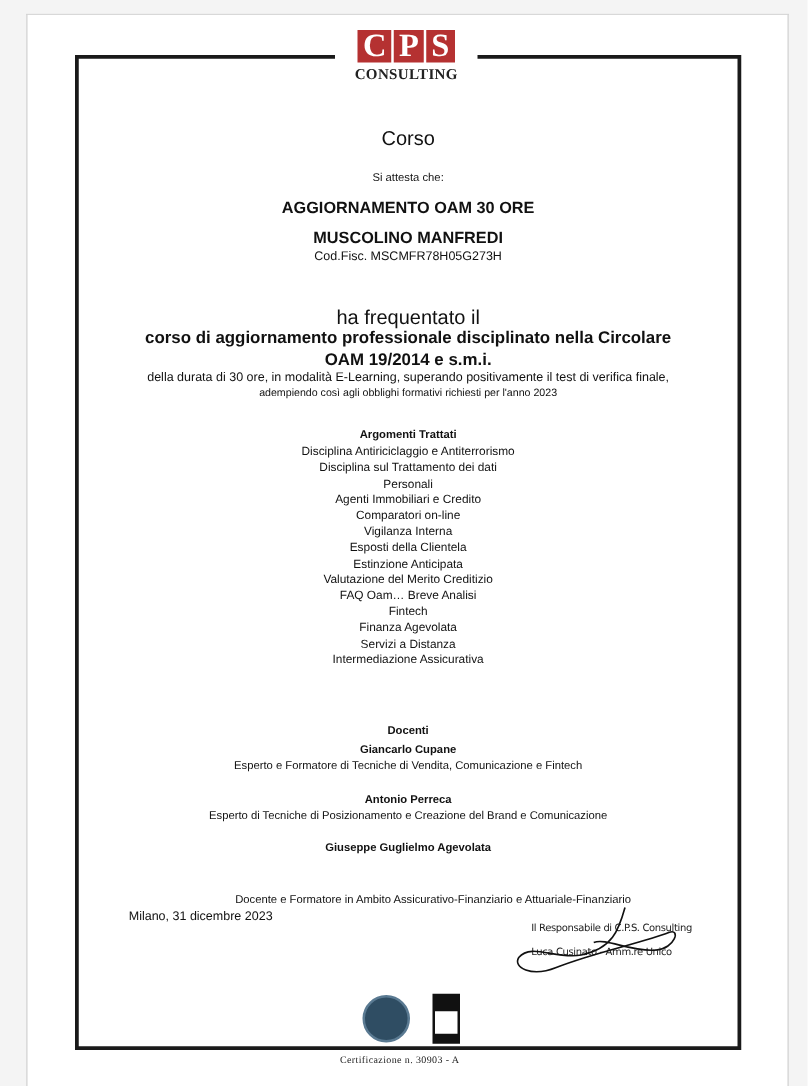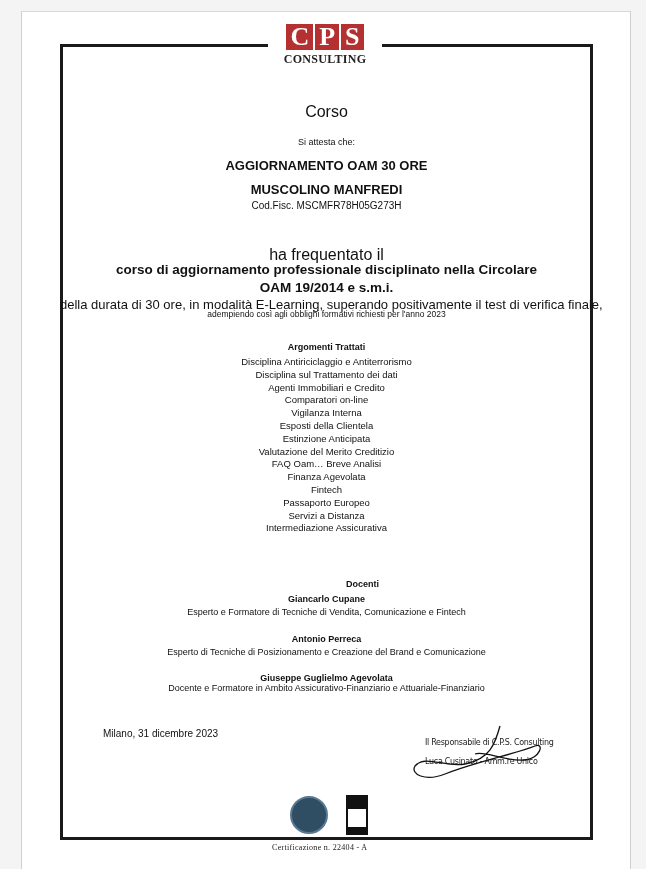--- a/index.html
+++ b/index.html
@@ -46,58 +46,58 @@
 <div class="c s11" style="top:103px;">Corso</div>
 <div class="c b" style="top:118px;font-size:13px;margin-top:40px;">AGGIORNAMENTO OAM 30 ORE</div>
 <div class="c s9" style="top:137px;">Si attesta che:</div>
 
 <div class="c b" style="top:182px;font-size:13px;">MUSCOLINO MANFREDI</div>
 <div class="c s10" style="top:200px;">Cod.Fisc. MSCMFR78H05G273H</div>
 
 <div class="c s11" style="top:246px;">ha frequentato il</div>
 <div class="c b" style="top:262px;font-size:13.5px;">corso di aggiornamento professionale disciplinato nella Circolare</div>
 <div class="c b" style="top:280px;font-size:13.5px;text-align:center;">OAM 19/2014 e s.m.i.</div>
-<div class="c s9" style="top:297px;font-size:13px;">della durata di 30 ore, in modalità E-Learning, superando positivamente il test di verifica finale,</div>
+<div class="c s9" style="top:297px;font-size:10px;">della durata di 30 ore, in modalità E-Learning, superando positivamente il test di verifica finale,</div>
 <div class="c s9" style="top:309px;font-size:8.5px;">adempiendo così agli obblighi formativi richiesti per l'anno 2023</div>
 
 <div class="c s9 b" style="top:342px;">Argomenti Trattati</div>
 <div class="c list" style="top:356px;">
   <div>Disciplina Antiriciclaggio e Antiterrorismo</div>
   <div>Disciplina sul Trattamento dei dati</div>
+  <div>Personali</div>
   <div>Agenti Immobiliari e Credito</div>
   <div>Comparatori on-line</div>
   <div>Vigilanza Interna</div>
   <div>Esposti della Clientela</div>
   <div>Estinzione Anticipata</div>
   <div>Valutazione del Merito Creditizio</div>
   <div>FAQ Oam… Breve Analisi</div>
+  <div>Fintech</div>
   <div>Finanza Agevolata</div>
-  <div>Fintech</div>
-  <div>Passaporto Europeo</div>
   <div>Servizi a Distanza</div>
   <div>Intermediazione Assicurativa</div>
 </div>
 
-<div class="c s9 b" style="top:579px;padding-left:36px;">Docenti</div>
+<div class="c s9 b" style="top:579px;">Docenti</div>
 <div class="c s9 b" style="top:594px;">Giancarlo Cupane</div>
 <div class="c s9" style="top:607px;">Esperto e Formatore di Tecniche di Vendita, Comunicazione e Fintech</div>
 <div class="c s9 b" style="top:634px;">Antonio Perreca</div>
 <div class="c s9" style="top:647px;">Esperto di Tecniche di Posizionamento e Creazione del Brand e Comunicazione</div>
 <div class="c s9 b" style="top:673px;">Giuseppe Guglielmo Agevolata</div>
-<div class="c s9" style="top:683px;">Docente e Formatore in Ambito Assicurativo-Finanziario e Attuariale-Finanziario</div>
+<div class="c s9" style="top:714px;padding-left:20px;">Docente e Formatore in Ambito Assicurativo-Finanziario e Attuariale-Finanziario</div>
 
 <div class="date">Milano, 31 dicembre 2023</div>
 
 <div class="sig">
   <div>Il Responsabile di C.P.S. Consulting</div>
   <div>Luca Cusinato - Amm.re Unico</div>
   <svg style="position:absolute;left:-20px;top:-14px;" width="150" height="60">
     <path d="M95 2 C90 20 85 35 60 40 C40 44 20 30 10 42 C5 50 20 58 40 50 C70 38 110 30 130 22 C140 18 135 35 120 36 C100 38 80 26 70 30" stroke="#111" stroke-width="1.3" fill="none"></path>
   </svg>
 </div>
 
 <div class="cert-logos">
   <div class="accredia"></div>
   <div class="kiwa">
       <div class="w"></div>
     </div>
 </div>
-<div class="certn">Certificazione n. 22404 - A</div>
+<div class="certn">Certificazione n. 30903 - A</div>
 
 </body></html>

